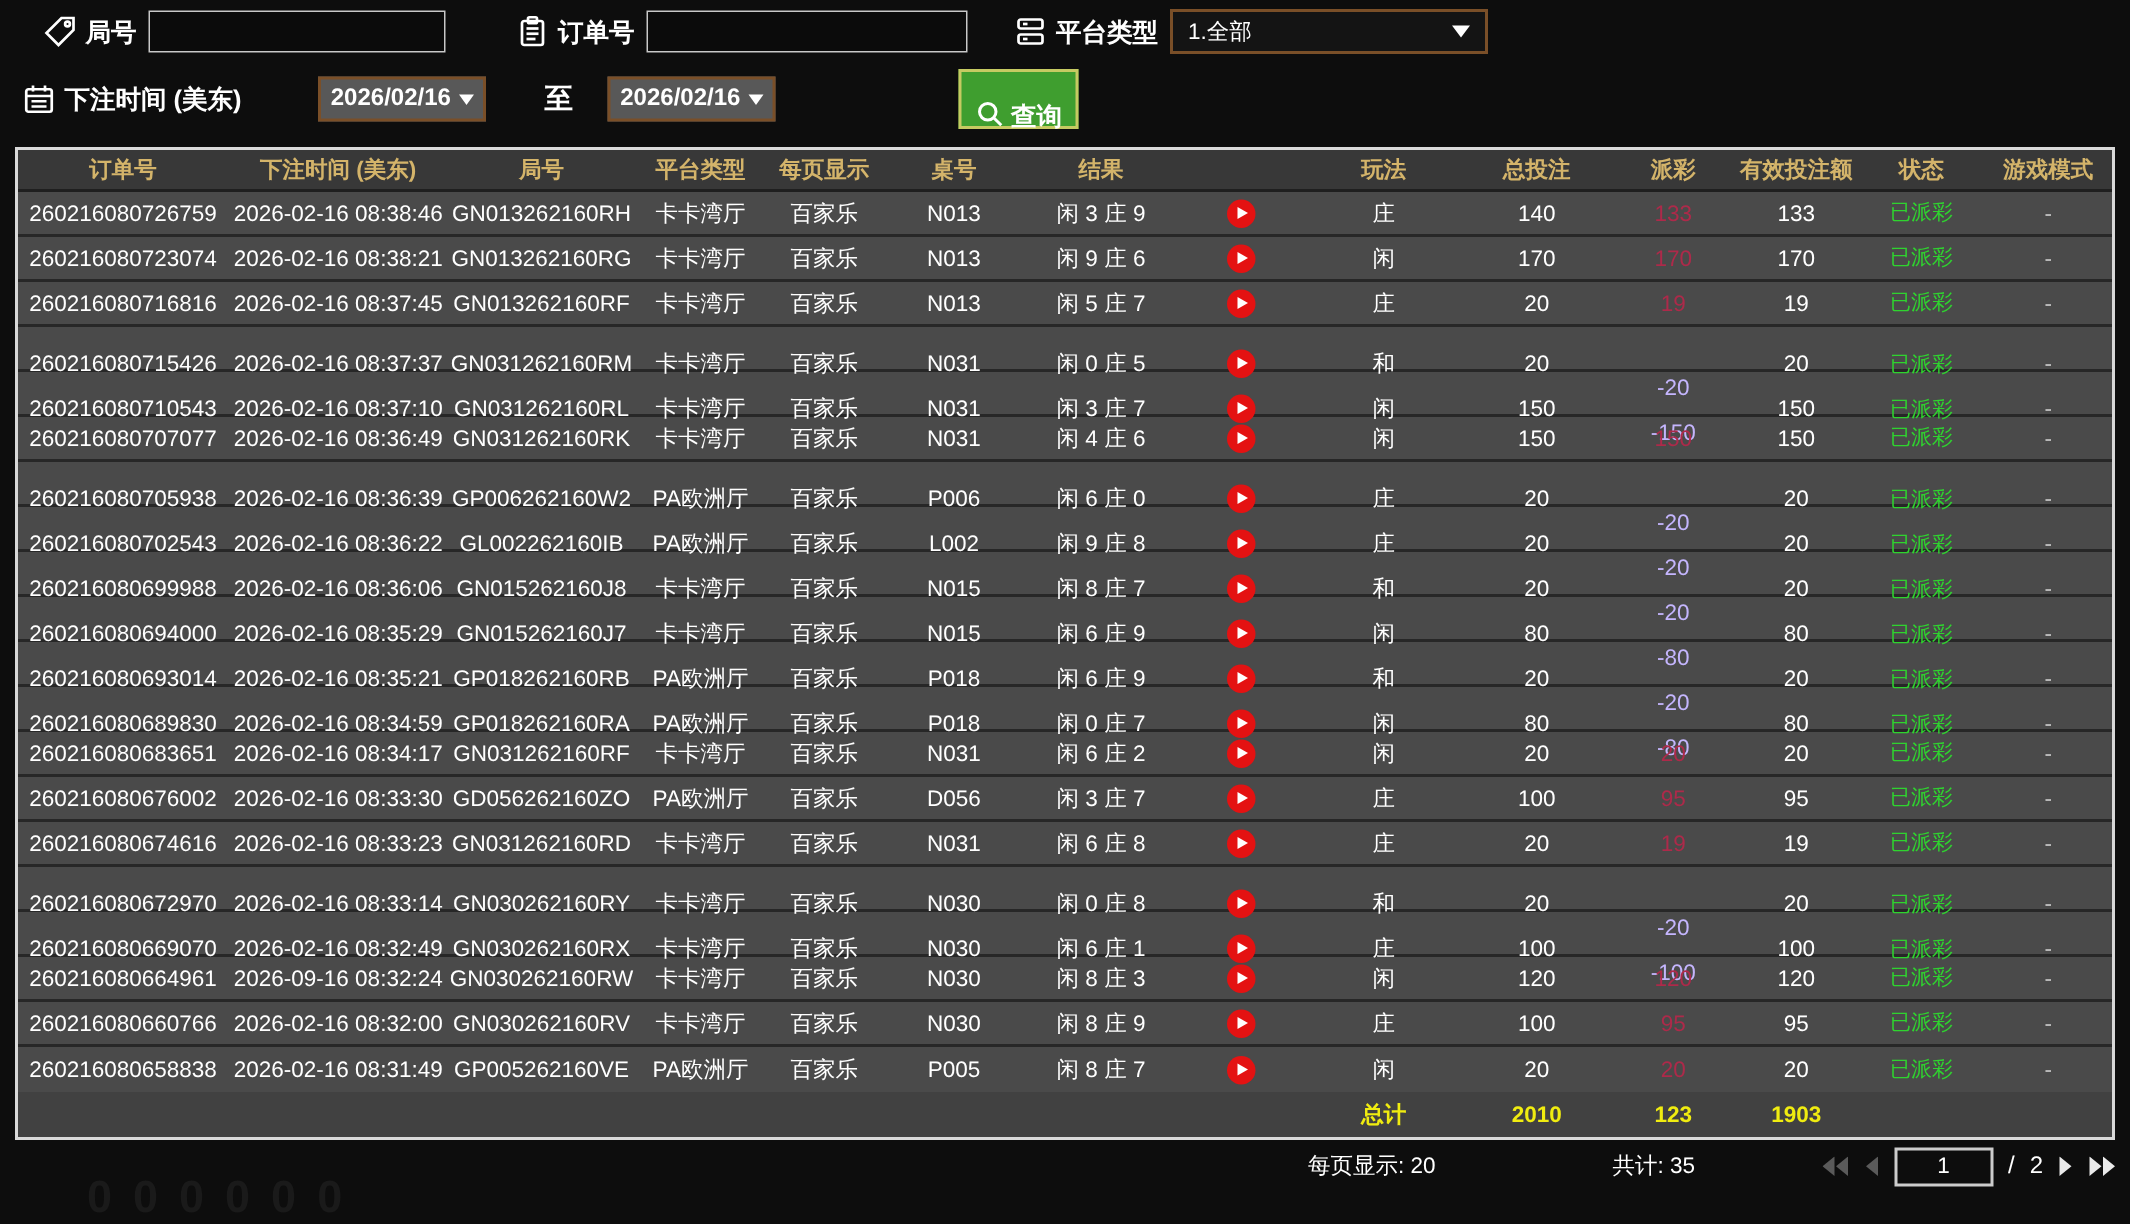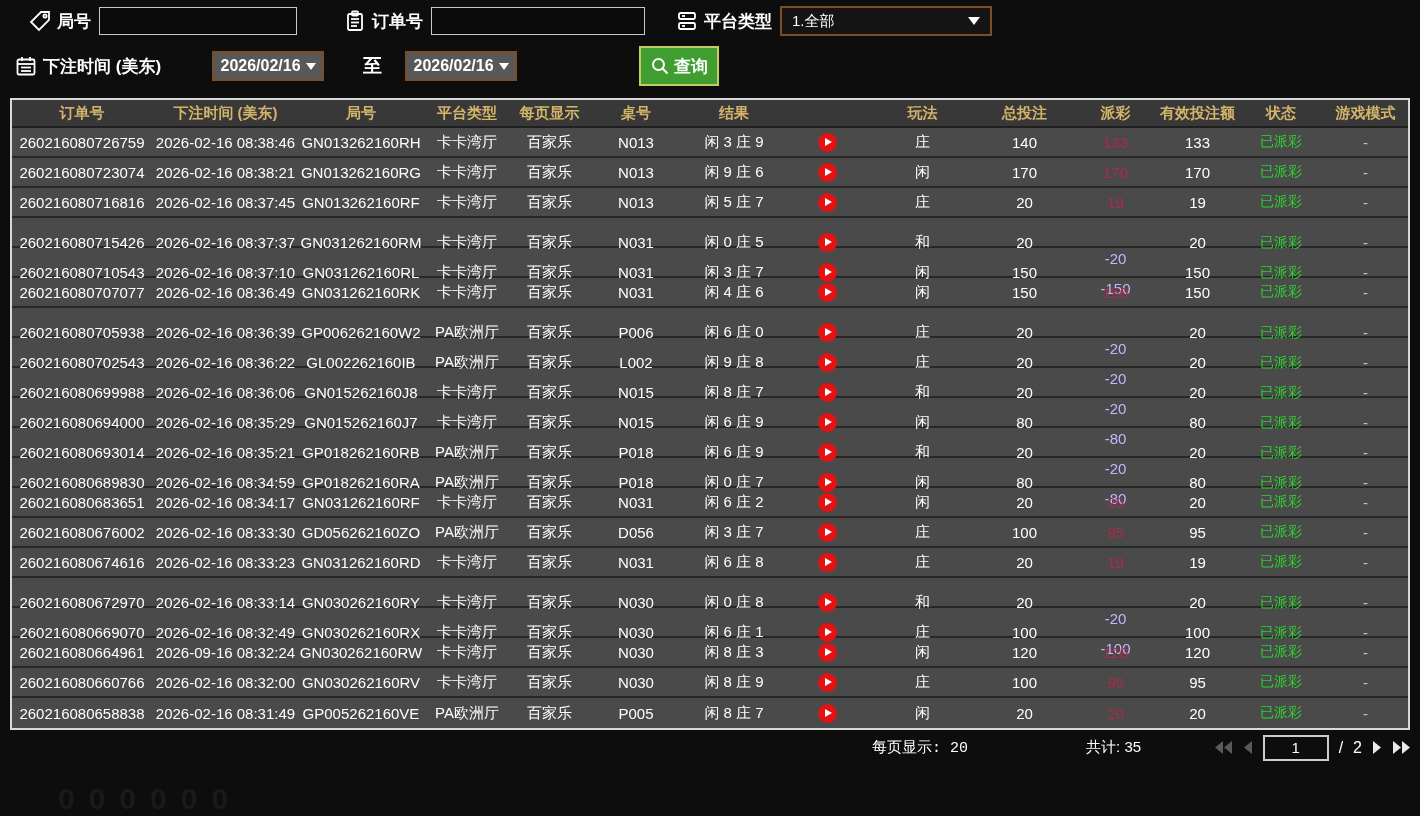--- a/index.html
+++ b/index.html
@@ -46,21 +46,21 @@
     background:#585858; border:2px solid #7a4f28;
     display:flex; align-items:center; justify-content:center; gap:5px;
     font-size:16px; font-weight:bold; cursor:pointer;
   }
   .date-btn .caret { border-left-width:5px; border-right-width:5px; border-top-width:7px; }
   .date-to { margin-left:23px; }
   .to-label { margin-left:39px; font-size:19px; font-weight:bold; }
   .search-btn {
     margin-left:122px; height:32px; padding:18px 9px;
     background:#3f9e2f; border:2px solid #c6ca62;
-    display:flex; align-items:center; gap:3px;
+    display:flex; align-items:flex-start; gap:3px;
     color:#fff; font-size:17px; font-weight:bold; cursor:pointer;
     font-family:"Liberation Sans", sans-serif;
   }
   
   .table {
     --cols: 140px 147px 124px 88px 77px 96px 100px 87px 103px 101px 81px 83px 84px 1fr;
     margin:12px 8px 0 10px; width:1400px;
     border:2px solid #d9d9d9; background:#4a4a4a;
   }
   .hrow {
@@ -89,21 +89,21 @@
   .play-icon::after {
     content:""; position:absolute; left:7px; top:5px;
     border-left:7px solid #fff;
     border-top:4.5px solid transparent; border-bottom:4.5px solid transparent;
   }
   .totals { background:#414141; }
   .totals .cell { color:#f0ec10; font-weight:bold; }
   .c9 { grid-column:9; } .c10 { grid-column:10; } .c11 { grid-column:11; } .c12 { grid-column:12; }
   
   .footer { height:35px; display:flex; align-items:center; font-size:15px; padding:0 10px; }
-  .per-page { margin-left:862px; white-space:nowrap;font-family:Liberation Mono, monospace; }
+  .per-page { margin-left:862px; white-space:nowrap; }
   .total-count { margin-left:118px; white-space:nowrap; }
   .pagination { margin-left:auto; display:flex; align-items:center; gap:10px; }
   .pg { display:inline-flex; align-items:center; cursor:pointer; }
   .page-box {
     width:66px; height:26px; border:2px solid #cccccc;
     display:flex; align-items:center; justify-content:center;
     font-size:15px; cursor:text;
   }
   .pg-sep, .pg-total { font-size:16px; }
   .watermark {
@@ -565,20 +565,26 @@
             <span class="play-icon"></span>
           </div>
           <div class="cell bet-type-cell">闲</div>
           <div class="cell total-bet-cell">20</div>
           <div class="cell payout-cell pos">20</div>
           <div class="cell valid-bet-cell">20</div>
           <div class="cell status-cell">已派彩</div>
           <div class="cell game-mode-cell">-</div>
         </div>
       </div>
+    <div class="trow totals">
+      <div class="cell c9">总计</div>
+      <div class="cell c10">2010</div>
+      <div class="cell c11">123</div>
+      <div class="cell c12">1903</div>
+    </div>
   </div>
 
   <div class="footer">
     <div class="per-page">
       <span>每页显示:</span>
       <span>20</span>
     </div>
     <div class="total-count">
       <span>共计:</span>
       <span>35</span>

